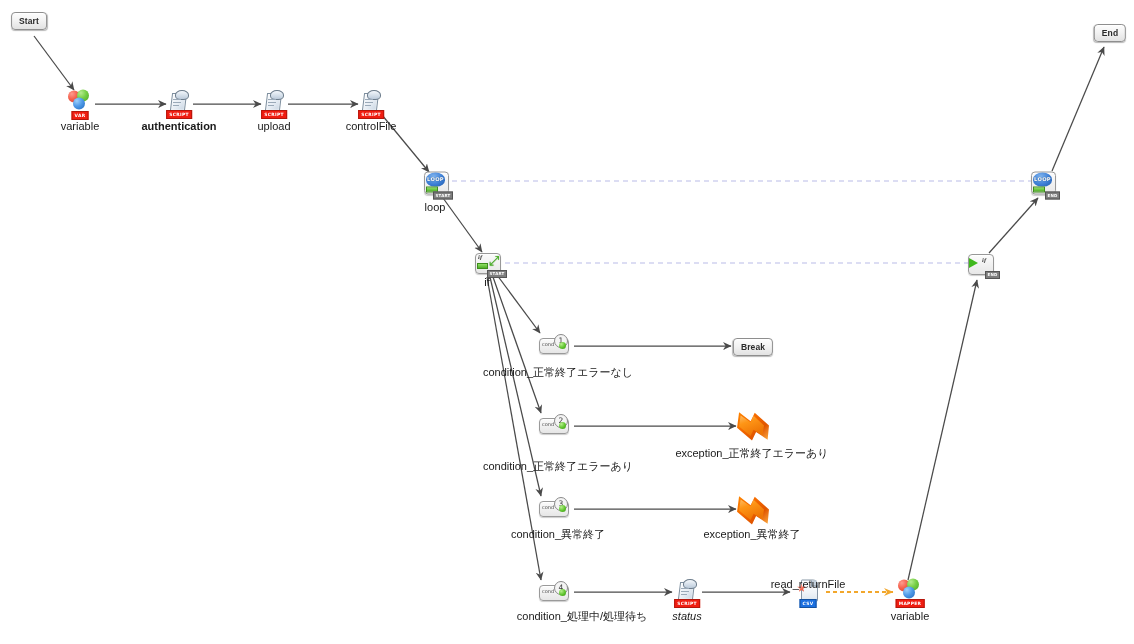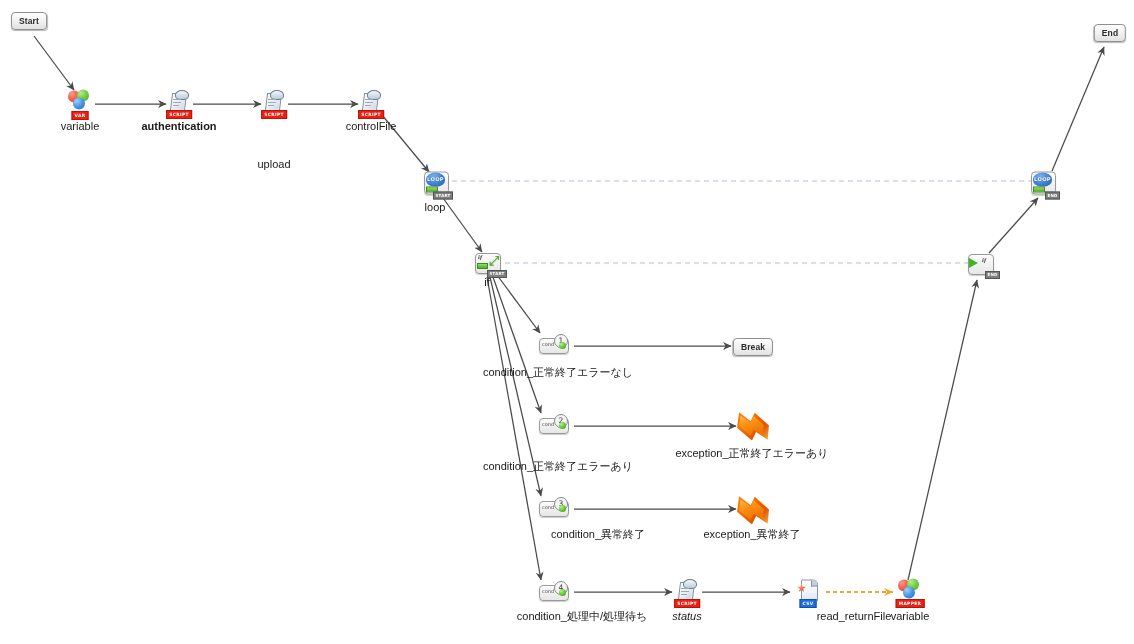--- a/index.html
+++ b/index.html
@@ -281,21 +281,21 @@
   <div class="caption" style="left:179px; top:120px;font-weight:bold;">authentication</div>
 
   <div class="scroll-ic" style="left:274px; top:101px;">
     <span class="scroll-body"></span>
     <span class="scroll-top"></span>
     <span class="scroll-ln" style="left:4px;  top:9px;  width:8px;"></span>
     <span class="scroll-ln" style="left:4px;  top:12px; width:8px;"></span>
     <span class="scroll-ln" style="left:4px;  top:15px; width:6px;"></span>
   </div>
   <div class="badge red" style="left:274px; top:110px;">SCRIPT</div>
-  <div class="caption" style="left:274px; top:120px;margin-top:38px;">upload</div>
+  <div class="caption" style="left:274px; top:120px;">upload</div>
 
   <div class="scroll-ic" style="left:371px; top:101px;">
     <span class="scroll-body"></span>
     <span class="scroll-top"></span>
     <span class="scroll-ln" style="left:4px;  top:9px;  width:8px;"></span>
     <span class="scroll-ln" style="left:4px;  top:12px; width:8px;"></span>
     <span class="scroll-ln" style="left:4px;  top:15px; width:6px;"></span>
   </div>
   <div class="badge red" style="left:371px; top:110px;">SCRIPT</div>
   <div class="caption" style="left:371px; top:120px;">controlFile</div>
@@ -348,21 +348,21 @@
     <span class="cond-dot"></span>
   </div>
   <div class="caption" style="left:558px; top:460px;">condition_正常終了エラーあり</div>
 
   <div class="cond-ic" style="left:556px; top:508px;">
     <span class="cond-box"></span>
     <span class="cond-word">cond</span>
     <span class="cond-num">3</span>
     <span class="cond-dot"></span>
   </div>
-  <div class="caption" style="left:558px; top:528px;margin-left:40px;">condition_異常終了</div>
+  <div class="caption" style="left:558px; top:528px;">condition_異常終了</div>
 
   <div class="cond-ic" style="left:556px; top:592px;">
     <span class="cond-box"></span>
     <span class="cond-word">cond</span>
     <span class="cond-num">4</span>
     <span class="cond-dot"></span>
   </div>
   <div class="caption" style="left:582px; top:610px;">condition_処理中/処理待ち</div>
 
   <div class="exc-ic" style="left:752px; top:426px;">
@@ -387,21 +387,21 @@
   <div class="badge red" style="left:687px; top:599px;">SCRIPT</div>
   <div class="caption" style="left:687px; top:610px;font-style:italic;">status</div>
 
   <div class="file-ic" style="left:808px; top:590px;">
     <span class="file-pg">
       <span class="file-fold"></span>
     </span>
     <span class="file-star"></span>
   </div>
   <div class="badge blue" style="left:808px; top:599px;">CSV</div>
-  <div class="caption" style="left:808px; top:610px;margin-left:46px;">read_returnFile</div>
+  <div class="caption" style="left:808px; top:578px;">read_returnFile</div>
 
   <div class="spheres" style="left:910px; top:589px;">
     <span class="sph r"></span>
     <span class="sph g"></span>
     <span class="sph b"></span>
   </div>
   <div class="badge red" style="left:910px; top:599px;">MAPPER</div>
   <div class="caption" style="left:910px; top:610px;">variable</div>
 
 </div>

